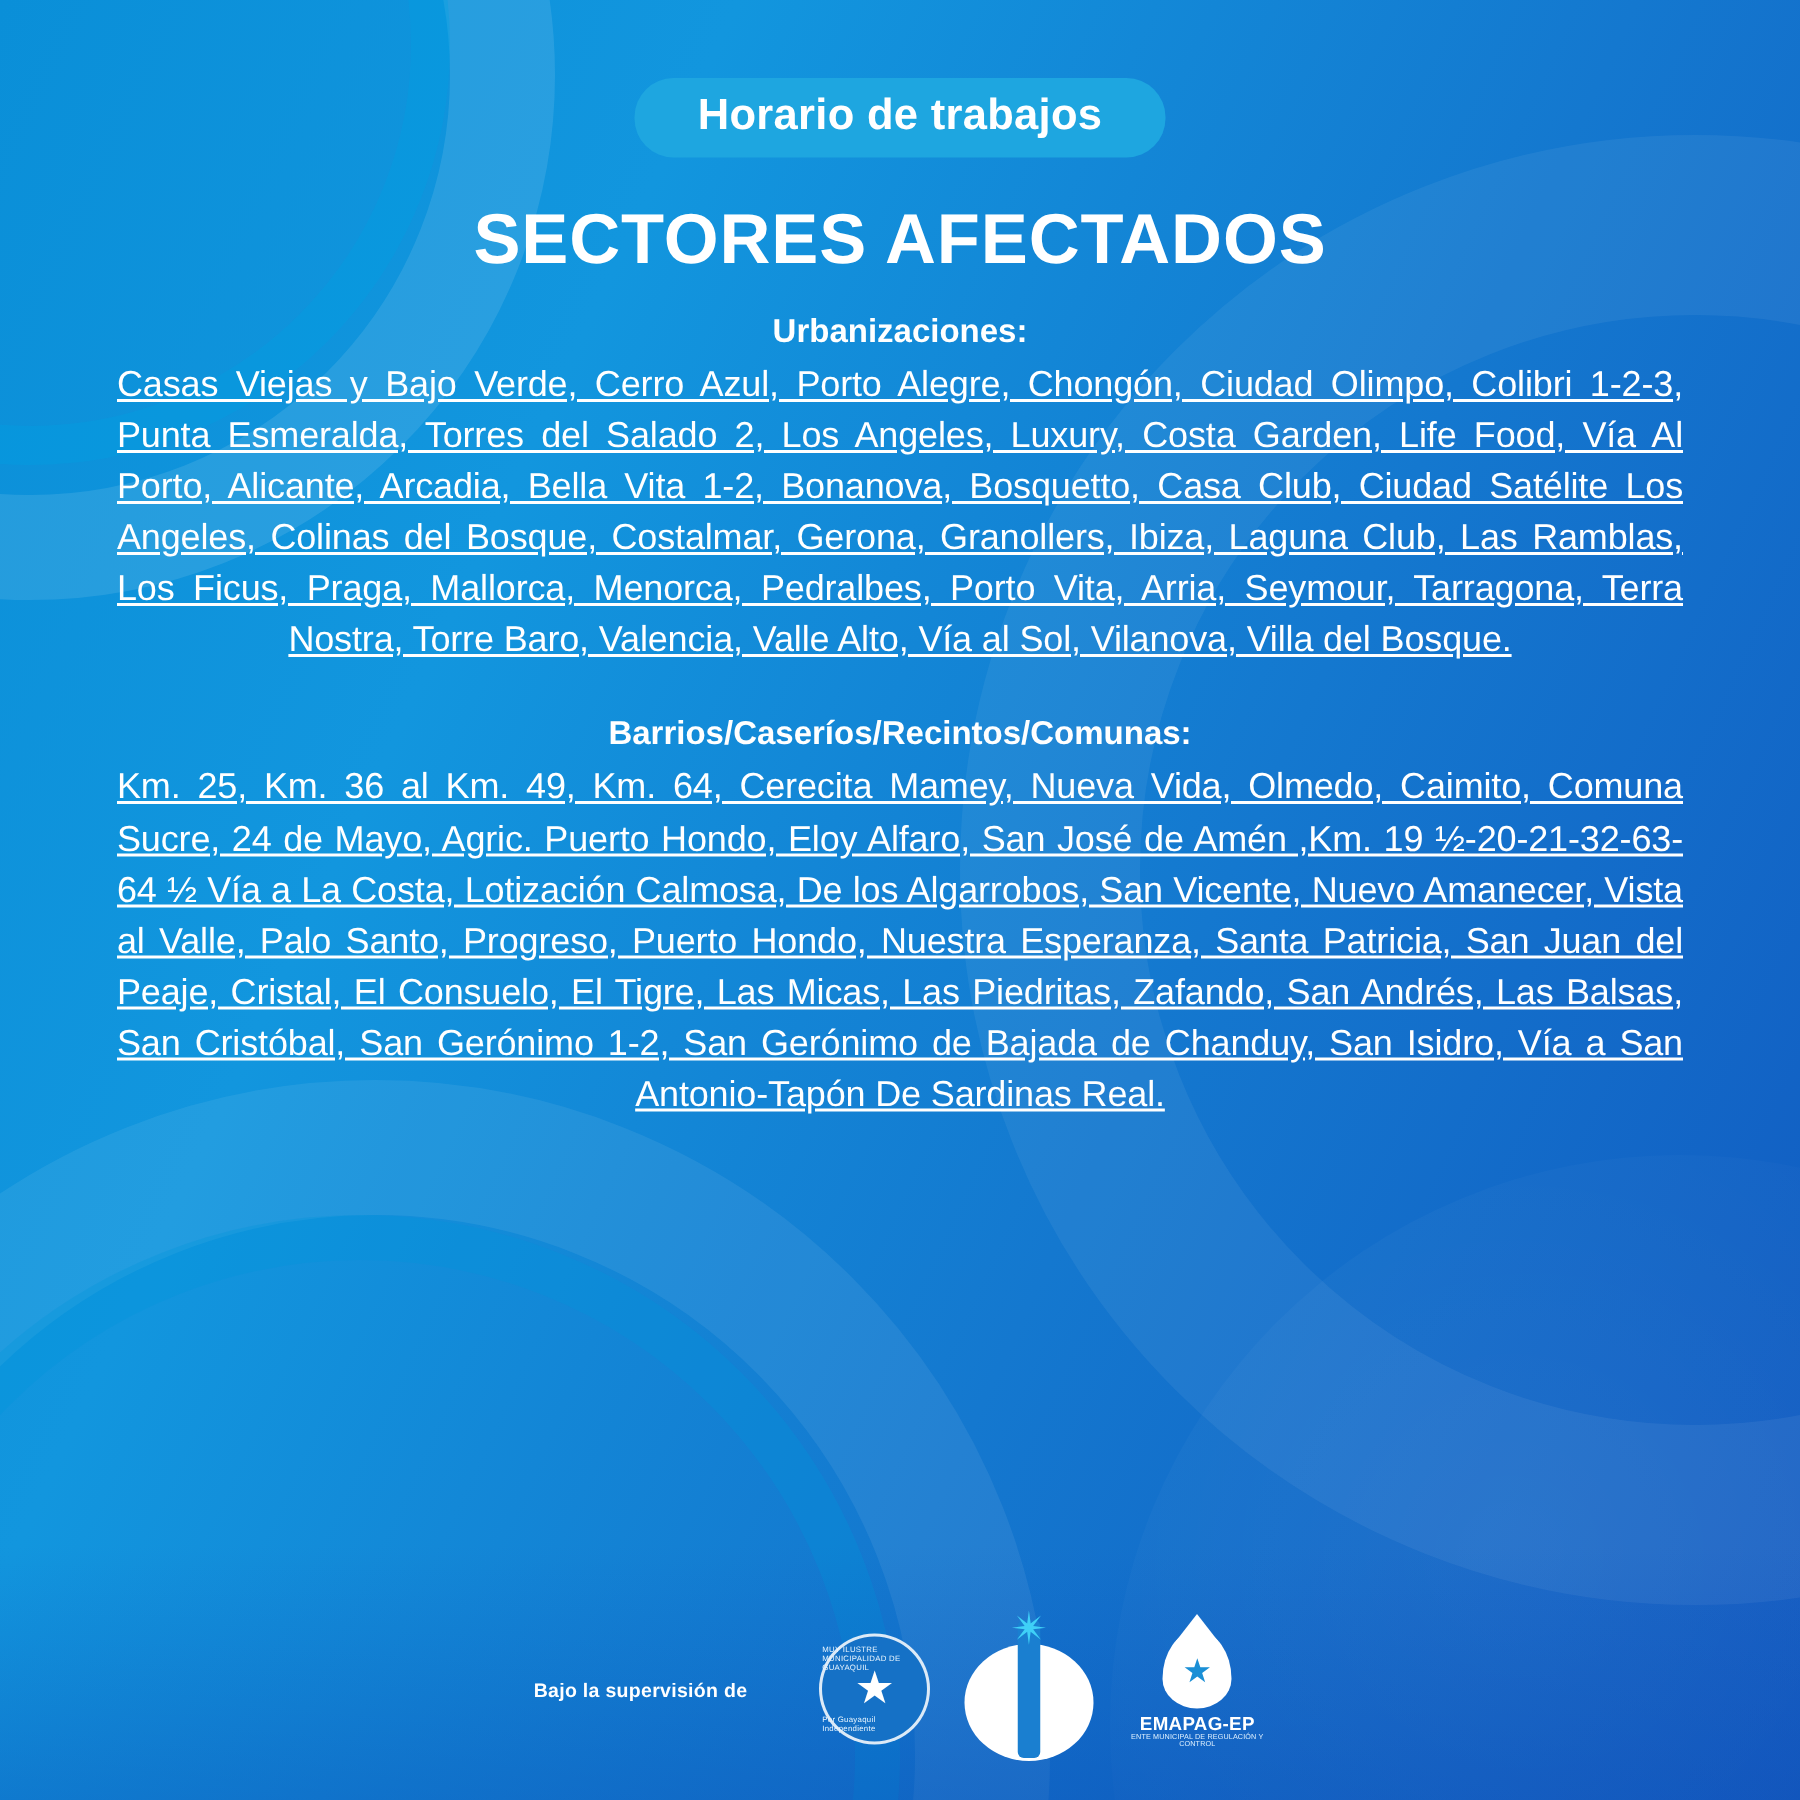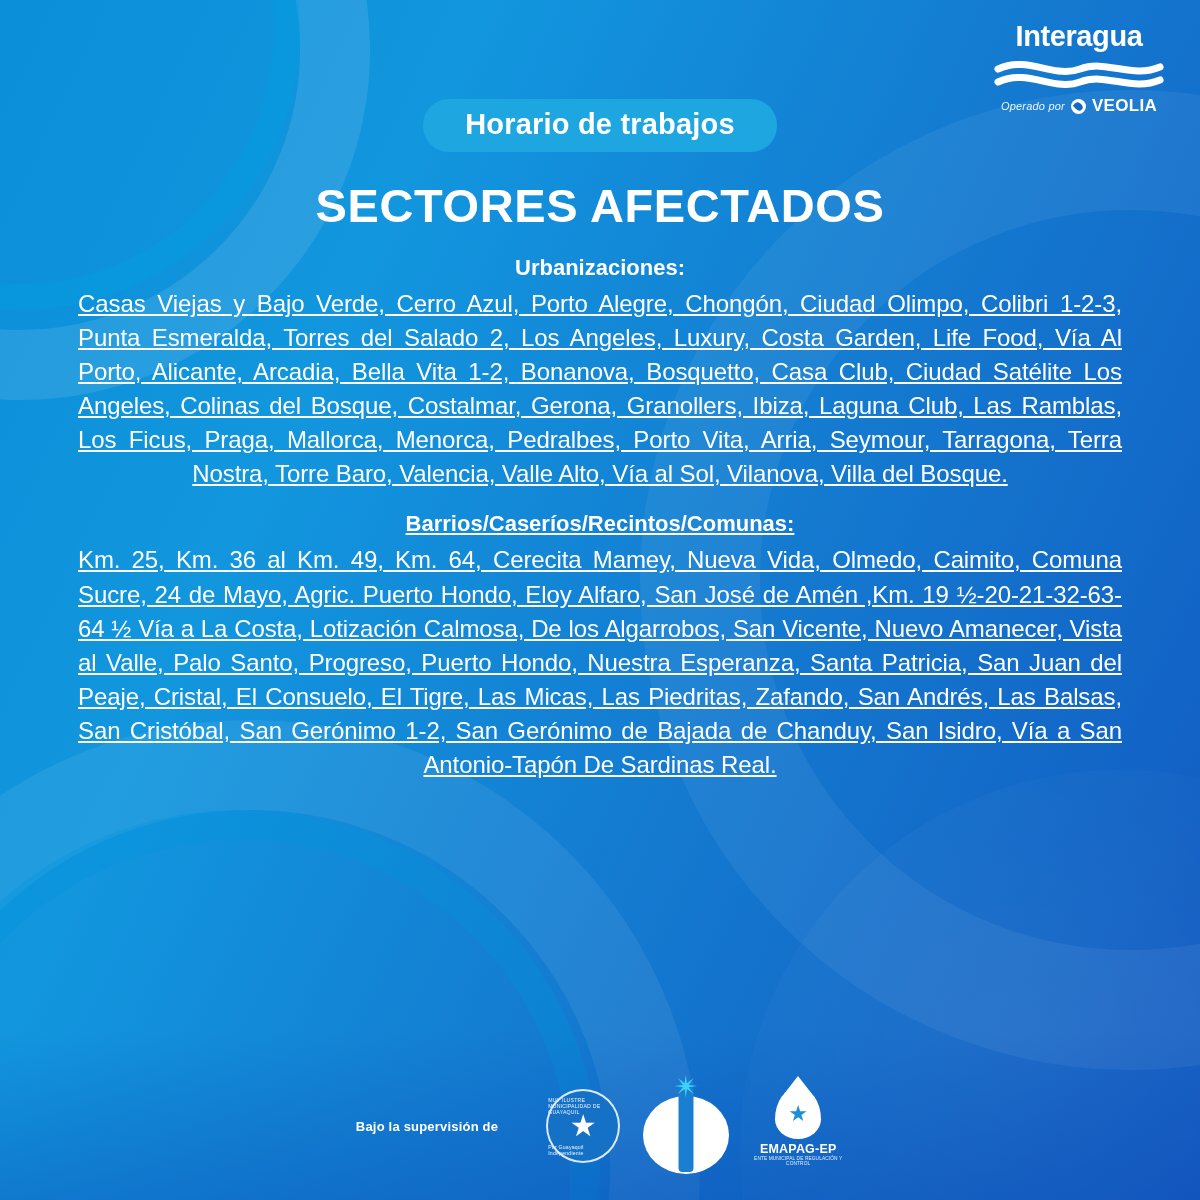--- a/index.html
+++ b/index.html
@@ -113,21 +113,21 @@
     font-size: 17px;
     font-weight: bold;
     color: #ffffff;
     letter-spacing: 0.3px;
   }
 
   
   .header-wrap {
     position: relative;
     z-index: 4;
-    padding-top: 99px;
+    padding-top: 52px;
     text-align: center;
   }
   .pill-title {
     display: inline-block;
     background: #1ea6e0;
     border-radius: 26px;
     padding: 9px 42px 11px;
     font-size: 29px;
     font-weight: bold;
     letter-spacing: 0.2px;
@@ -180,21 +180,21 @@
   .section-body {
     margin-top: 6px;
     font-size: 24px;
     line-height: 1.42;
     color: #ffffff;
     text-align: justify;
     text-align-last: center;
     letter-spacing: -0.1px;
     text-decoration: underline;
   }
-  .section-head.second { margin-top: 20px; text-decoration: underline; }
+  .section-head.second { margin-top: 32px; }
   .section-body.second { text-align: justify; text-align-last: center; }
 
   
   .footer {
     position: absolute;
     left: 0; right: 0; bottom: 22px;
     z-index: 5;
     display: flex;
     align-items: center;
     justify-content: center;
@@ -307,34 +307,20 @@
 <div id="poster">
 
   <div class="deco deco-tl"></div>
   <div class="deco deco-tl2"></div>
   <div class="deco deco-right"></div>
   <div class="deco deco-bl"></div>
   <div class="deco deco-bl2"></div>
   <div class="deco deco-br"></div>
   <div class="deco deco-bottom-band"></div>
 
-  <div class="logo-block">
-    <div class="logo-name">Interagua</div>
-    <div class="logo-waves">
-      <svg width="170" height="30" viewBox="0 0 170 30" aria-hidden="true">
-        <path d="M4 11 C 34 -3, 60 21, 86 11 C 112 1, 138 21, 166 9" fill="none" stroke="#ffffff" stroke-width="7" stroke-linecap="round"></path>
-        <path d="M4 24 C 34 10, 60 34, 86 24 C 112 14, 138 34, 166 22" fill="none" stroke="#ffffff" stroke-width="7" stroke-linecap="round"></path>
-      </svg>
-    </div>
-    <div class="logo-opby">
-      <span class="logo-opby-text">Operado por</span>
-      <span class="veolia-dot"></span>
-      <span class="veolia-word">VEOLIA</span>
-    </div>
-  </div>
 
   <div class="header-wrap">
     <div class="pill-title">Horario de trabajos</div>
 
 
 
     <div class="main-title">SECTORES AFECTADOS</div>
   </div>
 
   <div class="content">

